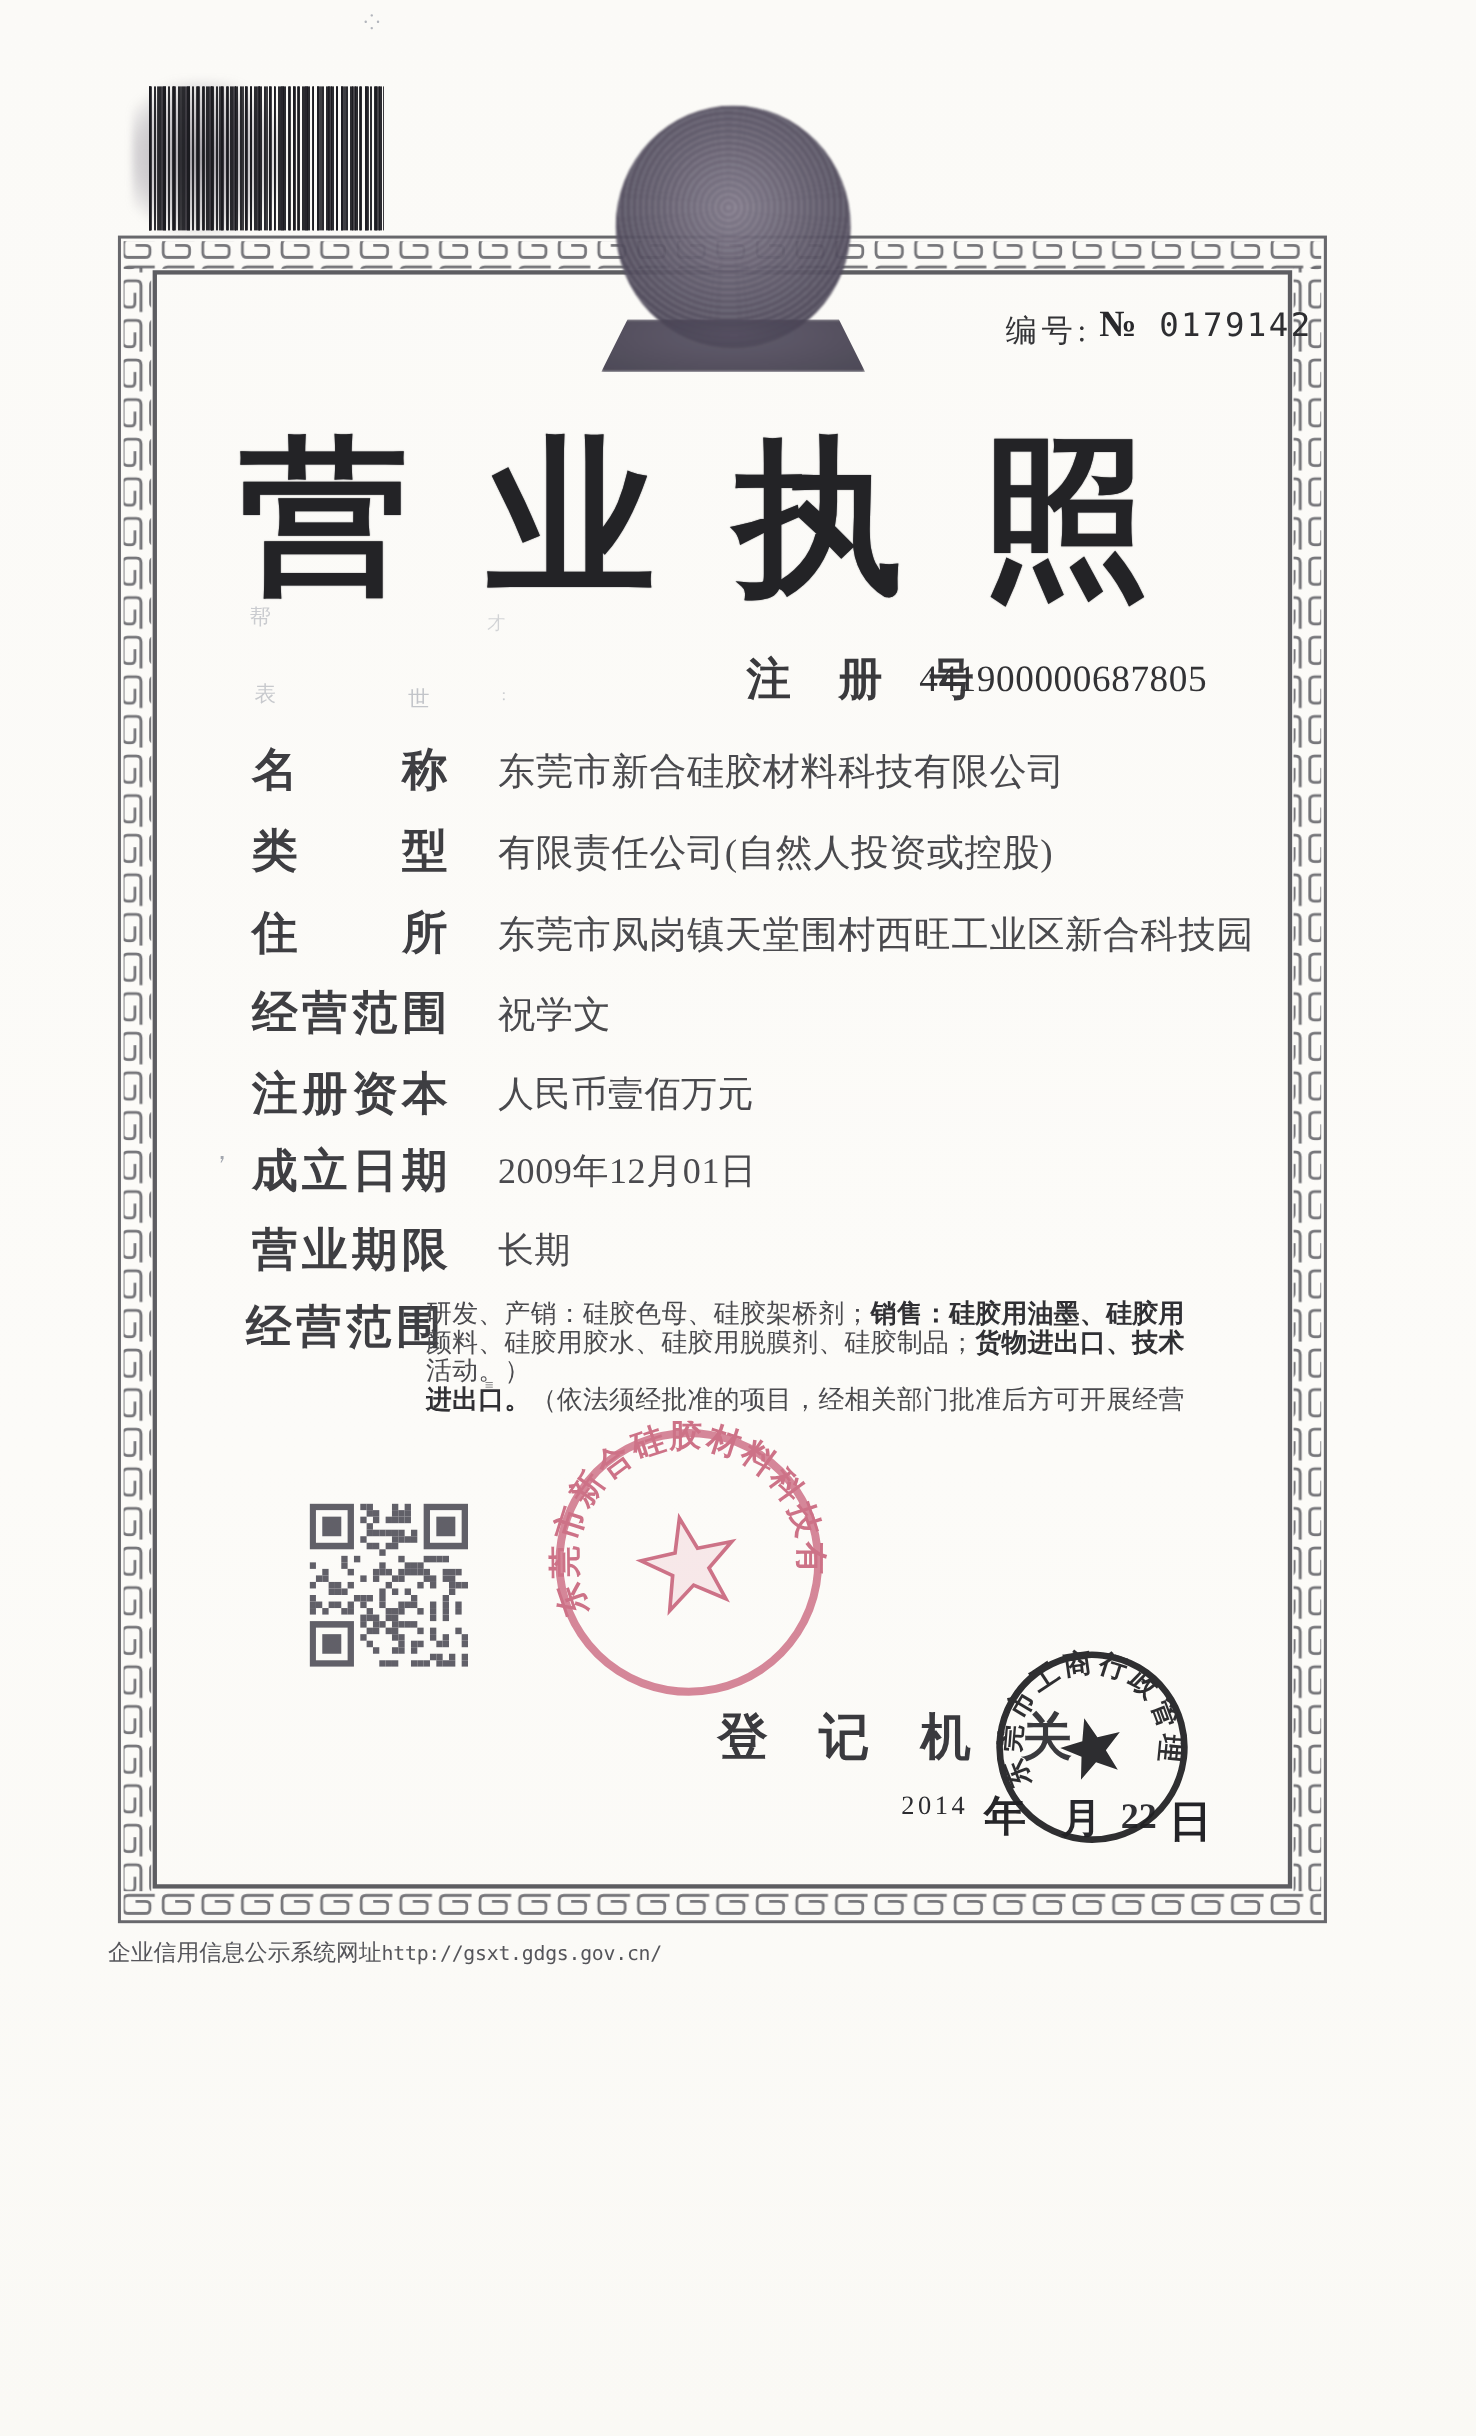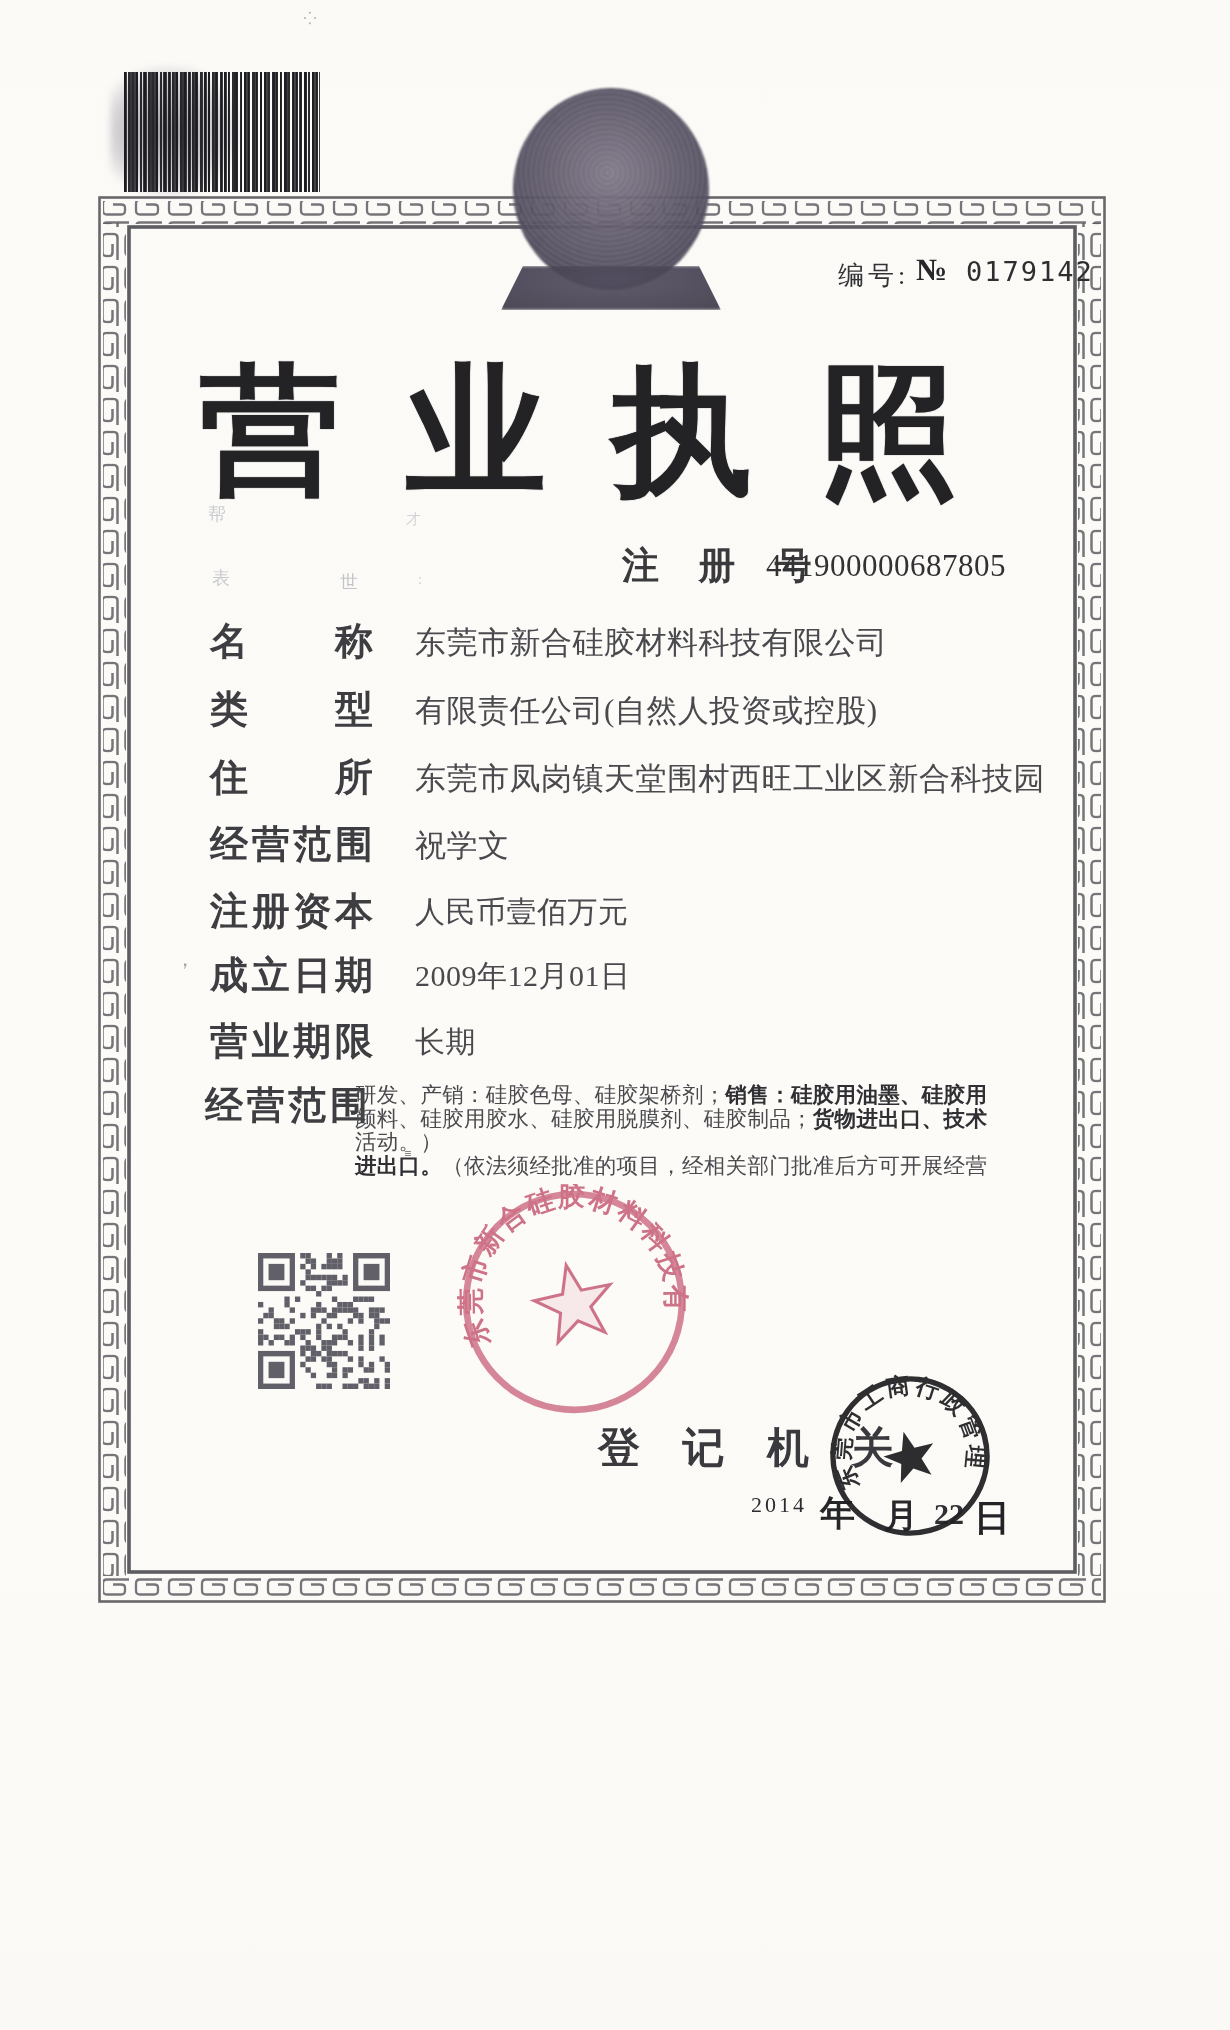--- a/index.html
+++ b/index.html
@@ -386,20 +386,23 @@
       <polygon points="84,59 90.5,77.1 109.7,77.7 94.5,89.4 99.9,107.8 84,97 68.1,107.8 73.5,89.4 58.3,77.7 77.5,77.1" fill="#1e1e21"></polygon>
       <defs>
           <path id="regArc" d="M 30 104 A 59 59 0 1 1 138 104" fill="none"></path>
         </defs>
       <text font-size="23" font-weight="700" fill="#1f1f22" letter-spacing="3.5" font-family="Liberation Serif, serif">
         <textPath href="#regArc" startOffset="5">东莞市工商行政管理局</textPath>
       </text>
     </g>
   </svg>
 
+  <div class="abs footer-left">
+    <span>企业信用信息公示系统网址</span><span class="url">http://gsxt.gdgs.gov.cn/</span>
+  </div>
 
   <span class="abs art a1">帮</span>
   <span class="abs art a2">才</span>
   <span class="abs art a3">表</span>
   <span class="abs art a4">世</span>
   <span class="abs art a5">:</span>
   <span class="abs art a6">⁘</span>
   <span class="abs art a7">，</span>
   <span class="abs art a8">≡</span>
 

